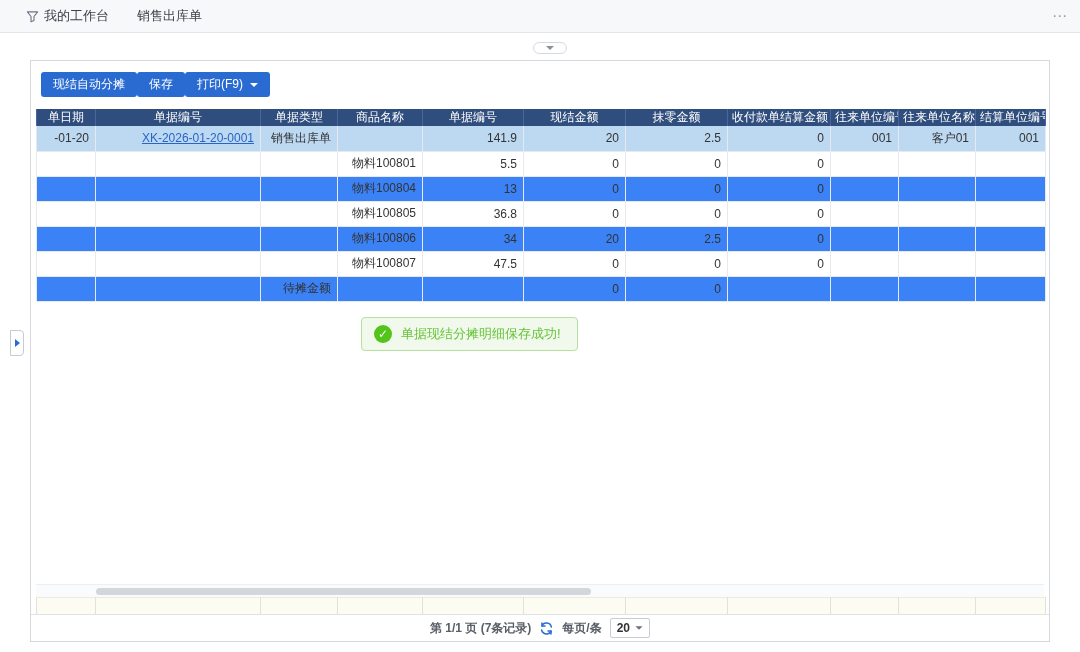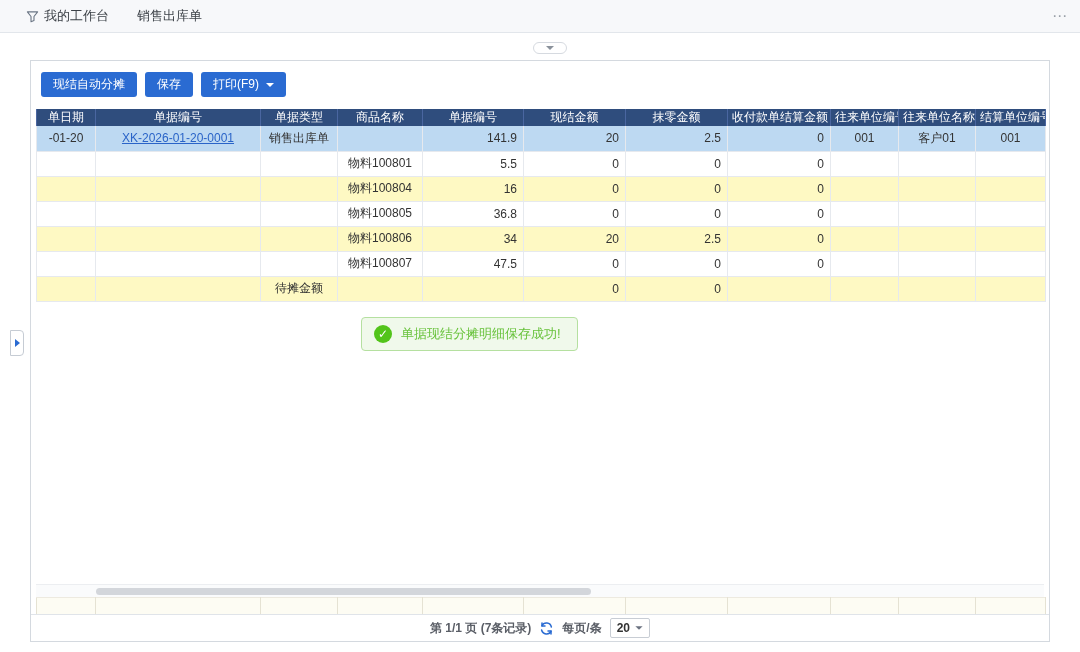--- a/index.html
+++ b/index.html
@@ -42,21 +42,21 @@
   }
   .caret-right { width:0; height:0; border-top:4px solid transparent; border-bottom:4px solid transparent; border-left:5px solid #2a6bd2; }
 
   
   .panel {
     position:absolute; left:30px; right:30px; top:60px; bottom:10px;
     background:#fff; border:1px solid #d4d9df;
     display:flex; flex-direction:column;
   }
 
-  .toolbar { display:flex; align-items:center; gap:8px; padding:11px 10px 12px 10px; }
+  .toolbar { display:flex; align-items:center; padding:11px 10px 12px 10px; }
   .btn {
     background:#2a6bd2; color:#fff; font-size:12px; height:25px; padding:0 12px;
     border:none; border-radius:3px; display:inline-flex; align-items:center; gap:7px;
     cursor:pointer; font-family:inherit; white-space:nowrap;
   }
   .btn .caret-down-w { width:0; height:0; border-left:4px solid transparent; border-right:4px solid transparent; border-top:4px solid #fff; }
 
   
   .grid-wrap { flex:1 1 auto; padding:0 5px; position:relative; overflow:hidden; }
   table.grid { border-collapse:collapse; table-layout:fixed; width:1009px; font-size:12px; }
@@ -64,23 +64,23 @@
     background:#2f4d7d; color:#fff; font-weight:normal; height:16px;
     border-right:1px solid #4a66a0; text-align:center; padding:0 4px;
     overflow:hidden; white-space:nowrap; cursor:pointer;
   }
   table.grid thead th:first-child { border-left:1px solid #4a66a0; }
   table.grid tbody td {
     height:25px; border-right:1px solid #e6e9ee; border-bottom:1px solid #e6e9ee;
     padding:0 6px; overflow:hidden; white-space:nowrap; background:#fff;
   }
   table.grid tbody td:first-child { border-left:1px solid #e6e9ee; }
-  table.grid tbody tr.alt td { background:#fef9c3; }
+  table.grid tbody tr.alt td { background:#3b82f6; }
   table.grid tbody tr.selected td { background:#bdd9f2; }
-  .al-left { text-align:center; } .al-right { text-align:right; }
+  .al-left { text-align:right; } .al-right { text-align:right; }
   a.doc-link { color:#2a64c8; text-decoration:underline; cursor:pointer; }
 
   
   .toast {
     position:absolute; left:330px; top:208px; z-index:5;
     display:flex; align-items:center; gap:9px; padding:7px 16px 7px 12px;
     background:#f0f9eb; border:1px solid #b5e0a0; border-radius:4px;
     color:#67c23a; font-size:13px; white-space:nowrap;
   }
   .toast .check {
@@ -202,21 +202,21 @@
             <td class="al-right">0</td>
             <td class="al-left"></td>
             <td class="al-left"></td>
             <td class="al-left"></td>
           </tr>
           <tr class="alt">
             <td class="al-left"></td>
             <td class="al-left"></td>
             <td class="al-left"></td>
             <td class="al-left">物料100804</td>
-            <td class="al-right">16</td>
+            <td class="al-right">13</td>
             <td class="al-right">0</td>
             <td class="al-right">0</td>
             <td class="al-right">0</td>
             <td class="al-left"></td>
             <td class="al-left"></td>
             <td class="al-left"></td>
           </tr>
           <tr class="">
             <td class="al-left"></td>
             <td class="al-left"></td>

